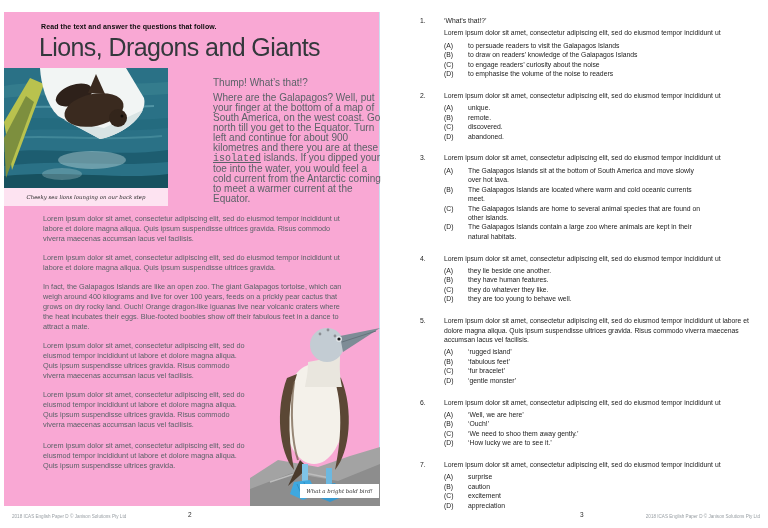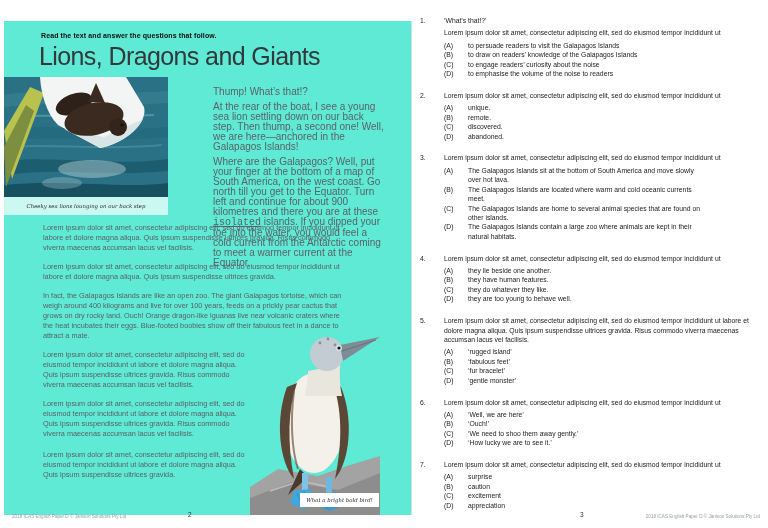--- a/index.html
+++ b/index.html
@@ -1,22 +1,22 @@
 <!DOCTYPE html>
 <html><head>
 <meta charset="utf-8">
 <style>
   * { margin:0; padding:0; box-sizing:border-box; }
   html,body { width:768px; height:528px; background:#ffffff; overflow:hidden;
               font-family:"Liberation Sans", sans-serif; }
   .stage { position:relative; width:768px; height:528px; background:#ffffff; }
 
   
-  .sheet-left { position:absolute; left:4px; top:21px; width:408px; height:494px;
-                background:#5eead4; border-right:1px solid #c9e0f0; }
+  .sheet-left { position:absolute; left:4px; top:12px; width:376px; height:494px;
+                background:#f9a8d4; border-right:1px solid #c9e0f0; }
   .instruction { position:absolute; left:37px; top:11px; font-size:7px; font-weight:bold;
                  color:#0d0d0d; letter-spacing:0.1px; }
   .article-title { position:absolute; left:35px; top:21px; font-size:25px; font-weight:400;
                    letter-spacing:-0.6px; color:#33383c; }
 
   .photo1 { position:absolute; left:0; top:56px; width:164px; }
   .photo1 svg { display:block; }
   .photo1-capbar { width:164px; height:18px; background:rgba(255,255,255,0.68);
                    display:flex; align-items:center; justify-content:center; }
   .photo-caption { font-size:5.4px; color:#2b2b2b; font-family:"DejaVu Serif", serif;
@@ -96,21 +96,20 @@
         <ellipse cx="88" cy="92" rx="34" ry="9" fill="#cfe3e4" opacity="0.4"></ellipse>
         <ellipse cx="58" cy="106" rx="20" ry="6" fill="#bcd6da" opacity="0.3"></ellipse>
       </svg>
       <div class="photo1-capbar">
         <span class="photo-caption">Cheeky sea lions lounging on our back step</span>
       </div>
     </div>
 
     <div class="intro-col">
       <p>Thump! What’s that!?</p>
-      <p>At the rear of the boat, I see a young sea lion settling down on our back step. Then thump, a second one! Well, we are here—anchored in the Galapagos Islands!</p>
       <p><span>Where are the Galapagos? Well, put your finger at the bottom of a map of South America, on the west coast. Go north till you get to the Equator. Turn left and continue for about 900 kilometres and there you are at these </span><span class="uline">isolated</span><span> islands. If you dipped your toe into the water, you would feel a cold current from the Antarctic coming to meet a warmer current at the Equator.</span></p>
     </div>
 
     <div class="body-col">
       <p>Lorem ipsum dolor sit amet, consectetur adipiscing elit, sed do eiusmod tempor incididunt ut labore et dolore magna aliqua. Quis ipsum suspendisse ultrices gravida. Risus commodo viverra maecenas accumsan lacus vel facilisis.</p>
       <p>Lorem ipsum dolor sit amet, consectetur adipiscing elit, sed do eiusmod tempor incididunt ut labore et dolore magna aliqua. Quis ipsum suspendisse ultrices gravida.</p>
       <p>In fact, the Galapagos Islands are like an open zoo. The giant Galapagos tortoise, which can weigh around 400 kilograms and live for over 100 years, feeds on a prickly pear cactus that grows on dry rocky land. Ouch! Orange dragon-like iguanas live near volcanic craters where the heat incubates their eggs. Blue-footed boobies show off their fabulous feet in a dance to attract a mate.</p>
     </div>
 
     <div class="wrap-col">

